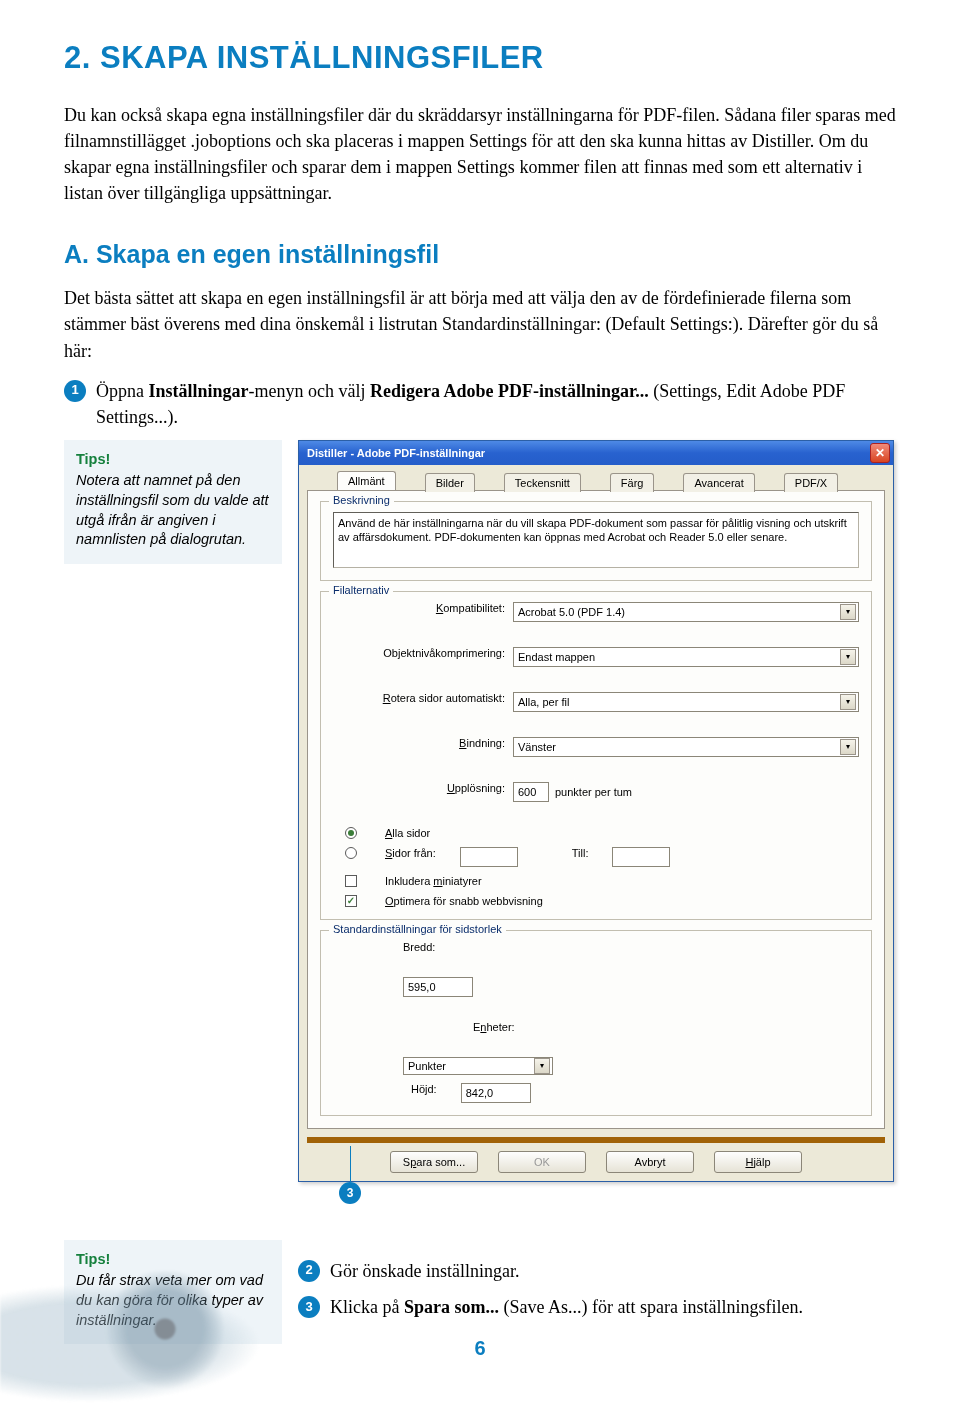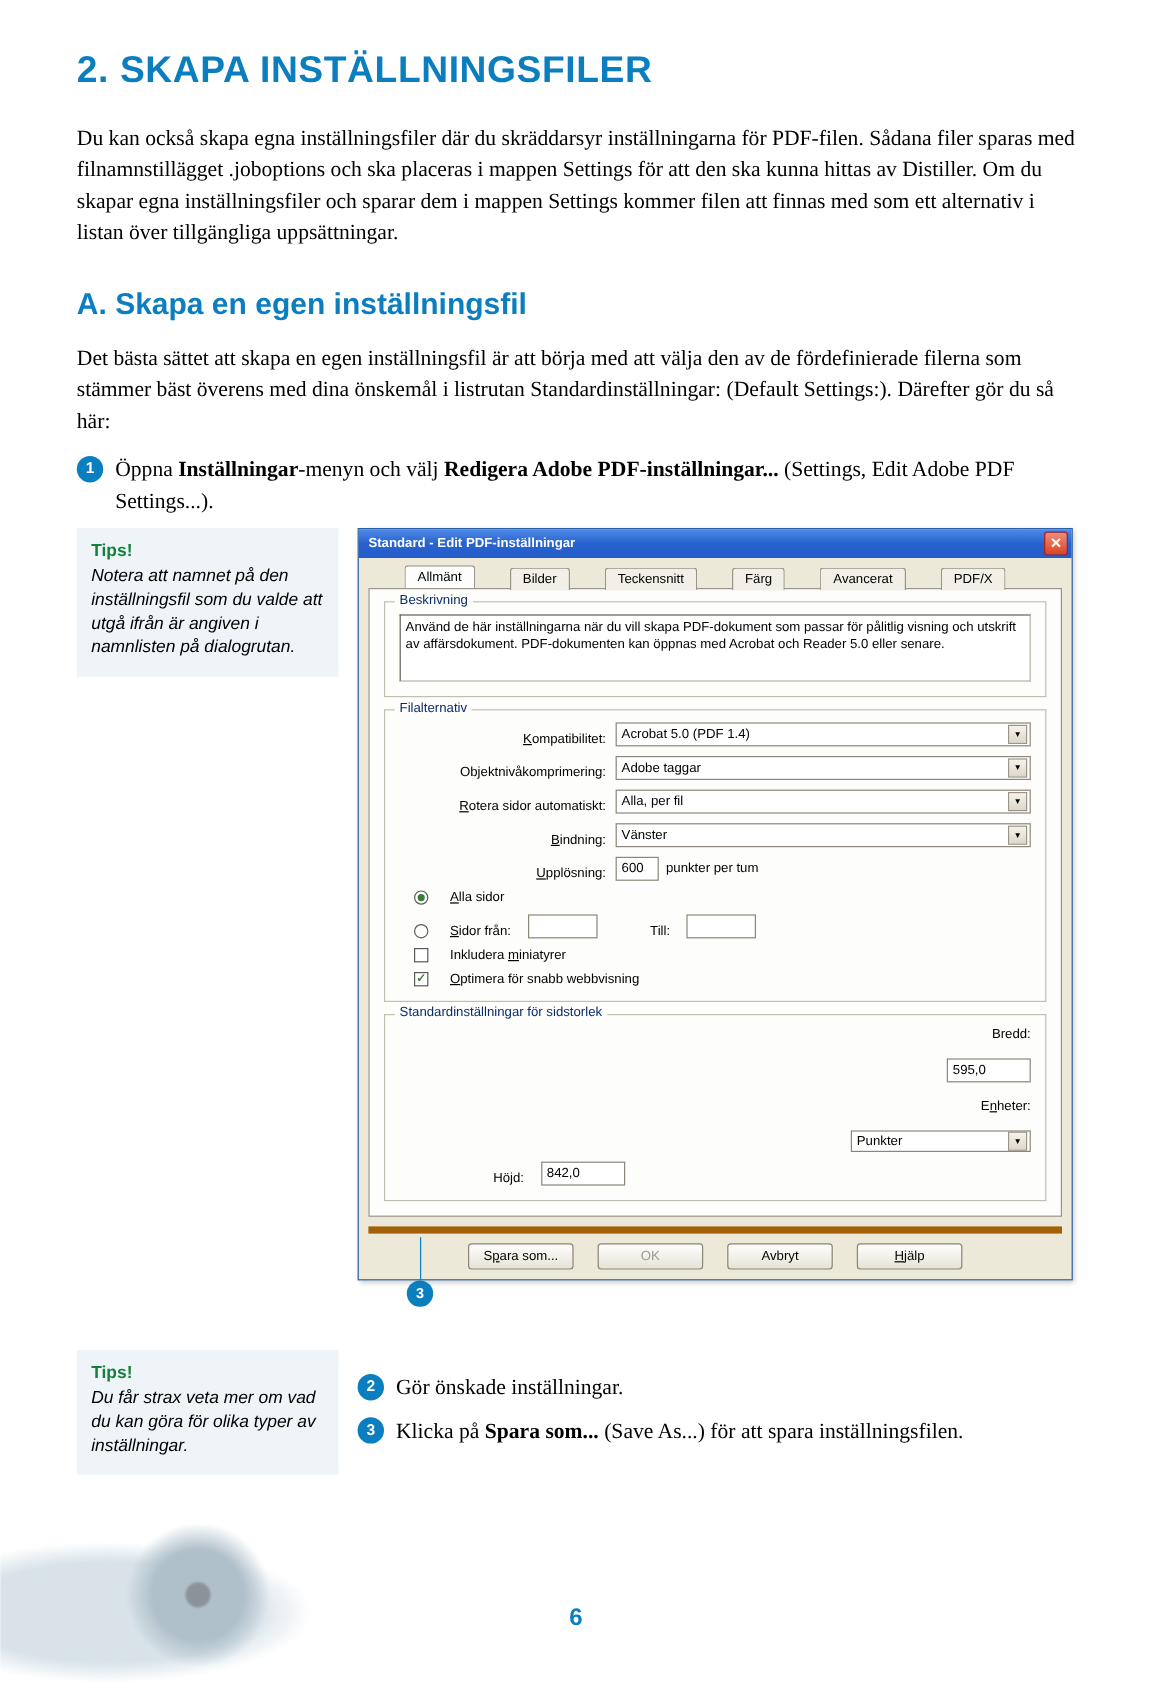--- a/index.html
+++ b/index.html
@@ -149,22 +149,22 @@
     height: 56px;
     border: 1px inset #b5b1a4;
     background: #fff;
     padding: 3px 4px;
     font-size: 11px;
     line-height: 1.3;
     overflow: hidden;
   }
   .field-row {
     display: flex;
-    align-items: flex-end;
-    margin-bottom: 8px;
+    align-items: flex-start;
+    margin-bottom: 25px;
   }
   .field-label {
     width: 180px;
     text-align: right;
     padding-right: 8px;
     font-size: 11px;
   }
   .underline { text-decoration: underline; }
   .combo {
     flex: 1;
@@ -185,21 +185,21 @@
     font-size: 8px;
   }
   .textbox {
     height: 20px;
     border: 1px solid #8b8678;
     background: #fff;
     padding: 0 4px;
     font-size: 11px;
     display: flex; align-items: center;
   }
-  .row-inline { display:flex; align-items:flex-end; gap:14px; margin-bottom:8px; }
+  .row-inline { display:flex; align-items:flex-start; gap:24px; margin-bottom:8px; }
   .radio, .check {
     width:12px; height:12px;
     border:1px solid #5a5a5a;
     background:#fff;
     display:inline-flex; align-items:center; justify-content:center;
     margin-right:4px;
   }
   .radio { border-radius:50%; }
   .radio.checked::after { content:""; width:6px; height:6px; background:#3b7d38; border-radius:50%; }
   .check.checked::after { content:"✓"; font-size:10px; color:#3b7d38; font-weight:bold; line-height:1; }
@@ -272,21 +272,21 @@
 
 <div class="columns" style="margin-top:6px;">
   <div class="tips-box">
     <div class="tips-title">Tips!</div>
     <div class="tips-body">Notera att namnet på den inställningsfil som du valde att utgå ifrån är angiven i namnlisten på dialogrutan.</div>
   </div>
 
   <div class="dialog-wrap">
     <div class="dialog">
       <div class="titlebar">
-        <span>Standard - Edit PDF-inställningar</span>
+        <span>Distiller - Adobe PDF-inställningar</span>
         <div class="close-btn">✕</div>
       </div>
       <div class="tab-strip">
         <div class="tab">Allmänt</div>
         <div class="tab inactive">Bilder</div>
         <div class="tab inactive">Teckensnitt</div>
         <div class="tab inactive">Färg</div>
         <div class="tab inactive">Avancerat</div>
         <div class="tab inactive">PDF/X</div>
       </div>
@@ -302,21 +302,21 @@
           <div class="field-row">
             <div class="field-label"><span class="underline">K</span>ompatibilitet:</div>
             <div class="combo">
                 <span>Acrobat 5.0 (PDF 1.4)</span>
                 <span class="arrow">▾</span>
               </div>
           </div>
           <div class="field-row">
             <div class="field-label">Ob<span class="underline">j</span>ektnivåkomprimering:</div>
             <div class="combo">
-                <span>Adobe taggar</span>
+                <span>Endast mappen</span>
                 <span class="arrow">▾</span>
               </div>
           </div>
           <div class="field-row">
             <div class="field-label"><span class="underline">R</span>otera sidor automatiskt:</div>
             <div class="combo">
                 <span>Alla, per fil</span>
                 <span class="arrow">▾</span>
               </div>
           </div>

